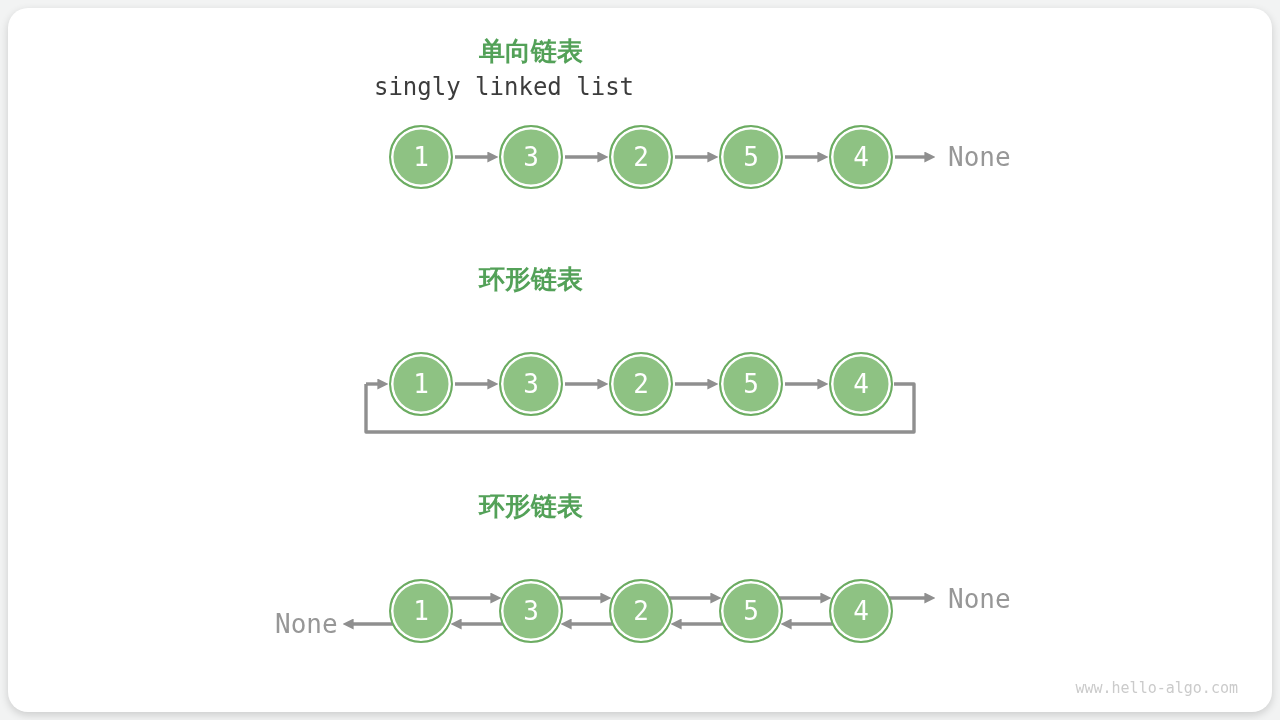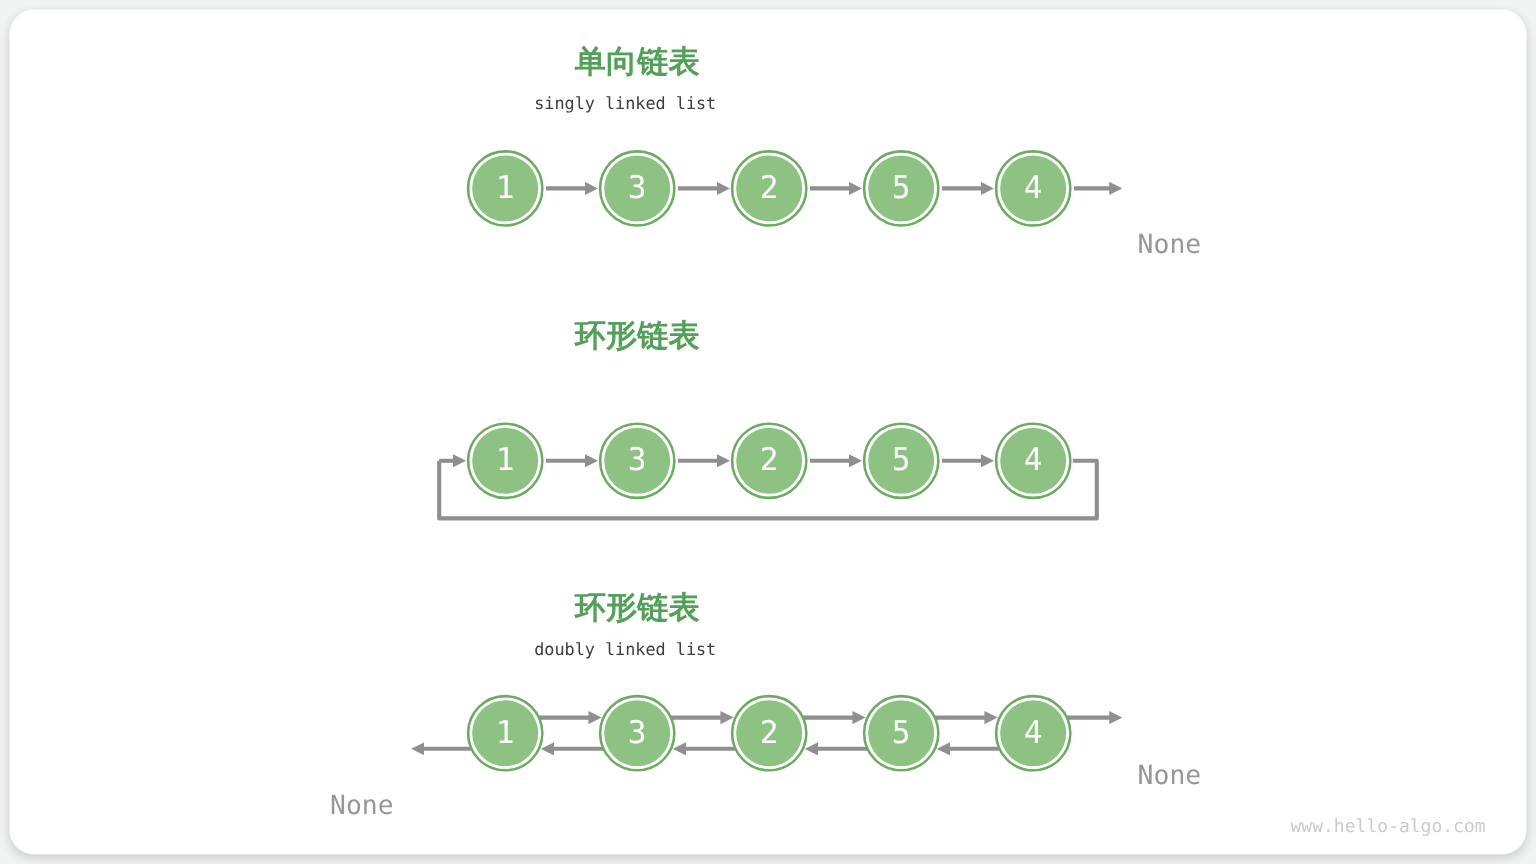--- a/index.html
+++ b/index.html
@@ -20,37 +20,37 @@
     background:var(--card-bg);border-radius:20px;
     box-shadow:0 3px 9px rgba(0,0,0,.16);
   }
   .overlay{position:absolute;left:0;top:0;width:1280px;height:720px;pointer-events:none;}
   .sec-title{
     position:absolute;left:531px;transform:translateX(-50%);
     font-weight:bold;font-size:26px;line-height:30px;white-space:nowrap;
     color:var(--title-green);
   }
   .sec-subtitle{
-    position:absolute;left:521px;transform:translateX(-50%);
-    font-family:"DejaVu Sans Mono",monospace;font-size:14px;line-height:26px;
+    position:absolute;left:504px;transform:translateX(-50%);
+    font-family:"DejaVu Sans Mono",monospace;font-size:24px;line-height:26px;
     white-space:nowrap;color:var(--subtitle-text);
   }
   .node{
     position:absolute;width:60px;height:60px;border-radius:50%;
     background:var(--node-fill);border:2px solid var(--node-border);
     box-shadow:inset 0 0 0 2.5px #ffffff;
     display:flex;align-items:center;justify-content:center;
   }
   .node-value{
     font-family:"DejaVu Sans Mono",monospace;font-size:26px;font-weight:500;
     color:var(--node-text);line-height:1;
   }
   .none-label{
-    position:absolute;font-family:"DejaVu Sans Mono",monospace;font-size:22px;
-    line-height:28px;color:var(--none-text);white-space:nowrap;margin-top:48px;
+    position:absolute;font-family:"DejaVu Sans Mono",monospace;font-size:26px;
+    line-height:28px;color:var(--none-text);white-space:nowrap;
   }
   .watermark{
     position:absolute;right:42px;top:679px;
     font-family:"DejaVu Sans Mono",monospace;font-size:15px;
     color:var(--watermark-text);white-space:nowrap;text-align:center;
   }
   .ln{stroke:var(--arrow-gray);stroke-width:3.4;fill:none;}
   .loop{stroke:var(--arrow-gray);stroke-width:3.4;fill:none;stroke-linejoin:round;}
   .ah{fill:var(--arrow-gray);}
 </style>
@@ -128,21 +128,20 @@
       <span class="node-value">2</span>
     </div>
   <div class="node" style="left:719px;top:352px">
       <span class="node-value">5</span>
     </div>
   <div class="node" style="left:829px;top:352px">
       <span class="node-value">4</span>
     </div>
 
   <div class="sec-title" style="top:491px">环形链表</div>
-  <div class="sec-subtitle" style="top:529px">doubly linked list</div>
   <div class="node" style="left:389px;top:579px">
       <span class="node-value">1</span>
     </div>
   <div class="node" style="left:499px;top:579px">
       <span class="node-value">3</span>
     </div>
   <div class="node" style="left:609px;top:579px">
       <span class="node-value">2</span>
     </div>
   <div class="node" style="left:719px;top:579px">

